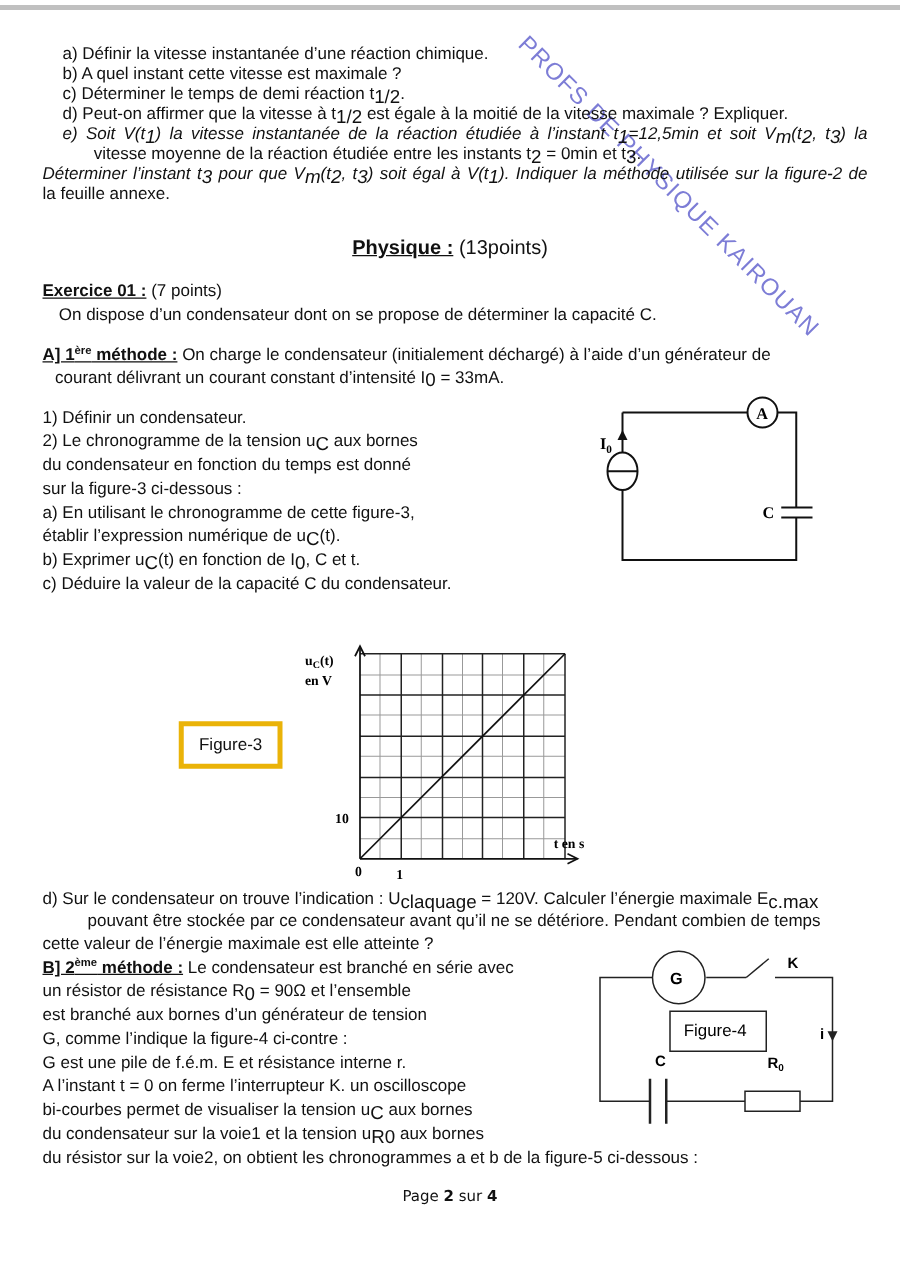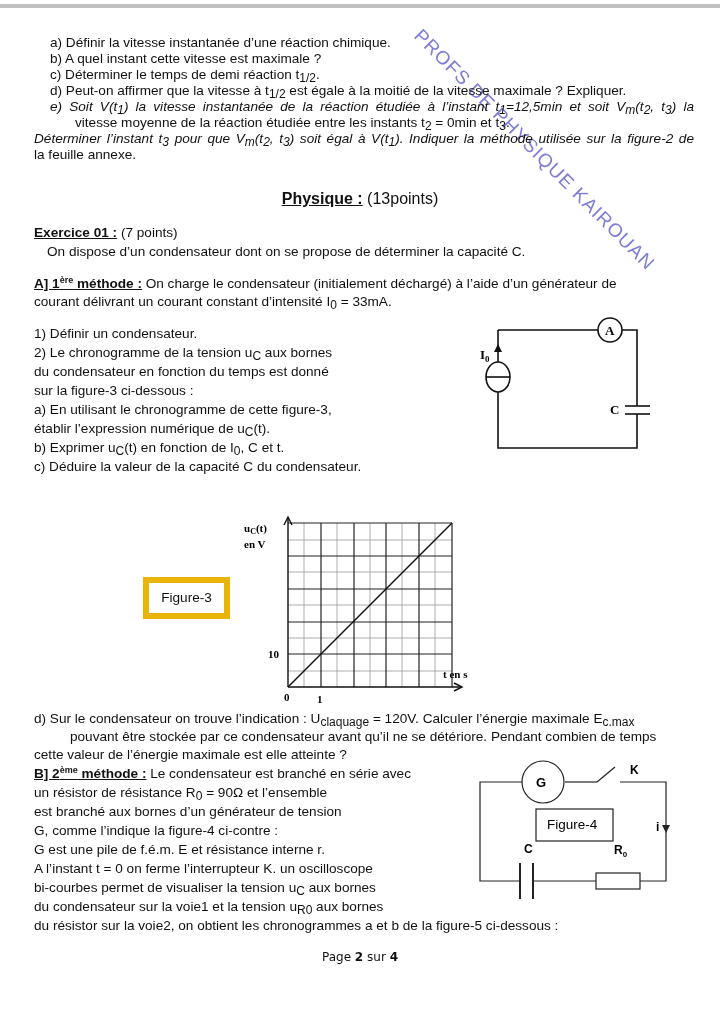--- a/index.html
+++ b/index.html
@@ -1,28 +1,28 @@
 <!DOCTYPE html>
 <html><head>
 <meta charset="utf-8">
 <style>
   html, body { margin:0; padding:0; background:#fff; }
   body { width:720px; height:1026px; position:relative; overflow:hidden;
          font-family:"Liberation Sans", sans-serif; color:#111; font-size:13.6px; }
   .topbar { position:absolute; left:0; top:4px; width:720px; height:4px; background:#c0c0c0; }
   .line { position:absolute; white-space:nowrap; line-height:16px; }
   .just { position:absolute; left:34px; width:660px; text-align:justify; text-align-last:justify; white-space:normal; line-height:16px;font-style:italic; }
-  sub { font-size:12px; vertical-align:-3px; line-height:0; }
+  sub { font-size:15px; vertical-align:-3px; line-height:0; }
   sup { font-size:9px; vertical-align:5px; line-height:0; }
   .u { text-decoration:underline; font-weight:bold; }
   .heading { position:absolute; left:0; width:720px; text-align:center; top:190px; font-size:16px; }
   .heading .t { text-decoration:underline; font-weight:bold; }
   .watermark { position:absolute; left:425px; top:25px; color:#7d7dd6; font-size:19px; letter-spacing:1px;
                transform-origin:0 0; transform:rotate(45deg); white-space:nowrap; font-family:"Liberation Sans", sans-serif; }
-  .figbox { position:absolute; border:6px solid #eab308; font-size:13.6px; text-align:center; line-height:30px; }
+  .figbox { position:absolute; border:4px solid #eab308; font-size:13.6px; text-align:center; line-height:30px; }
   .footer { position:absolute; left:0; width:720px; top:950px; text-align:center; font-size:12px; font-family:"DejaVu Sans", sans-serif; }
   .footer b { font-weight:bold; }
   svg { position:absolute; overflow:visible; }
   .serifb { font-family:"Liberation Serif", serif; font-weight:bold; }
 </style>
 </head>
 <body>
 
 <div class="topbar"></div>
 
@@ -36,21 +36,21 @@
 <div class="line" style="left:27px;top:115px;margin-left:48px;"><span>vitesse moyenne de la réaction étudiée entre les instants t</span><sub>2</sub><span> = 0min et t</span><sub>3</sub><span>.</span></div>
 <div class="just" style="top:131px;"><span>Déterminer l’instant t</span><sub>3</sub><span> pour que V</span><sub>m</sub><span>(t</span><sub>2</sub><span>, t</span><sub>3</sub><span>) soit égal à V(t</span><sub>1</sub><span>). Indiquer la méthode utilisée sur la figure-2 de</span></div>
 <div class="line" style="left:34px;top:147px;">la feuille annexe.</div>
 
 <div class="heading"><span class="t">Physique :</span><span> (13points)</span></div>
 
 <div class="line" style="left:34px;top:225px;"><span class="u">Exercice 01 :</span><span> (7 points)</span></div>
 <div class="line" style="left:47px;top:244px;">On dispose d’un condensateur dont on se propose de déterminer la capacité C.</div>
 
 <div class="line" style="left:34px;top:276px;"><span class="u"><span>A] 1</span><sup>ère</sup><span> méthode :</span></span><span>  On charge le condensateur (initialement déchargé)  à l’aide d’un générateur de</span></div>
-<div class="line" style="left:34px;top:294px;"><span>courant délivrant un courant constant d’intensité I</span><sub>0</sub><span> = 33mA.</span></div>
+<div class="line" style="left:44px;top:294px;"><span>courant délivrant un courant constant d’intensité I</span><sub>0</sub><span> = 33mA.</span></div>
 
 <div class="line" style="left:34px;top:326px;text-align:right;">1) Définir un condensateur.</div>
 <div class="line" style="left:34px;top:345px;"><span>2) Le chronogramme de la tension u</span><sub>C</sub><span> aux bornes</span></div>
 <div class="line" style="left:34px;top:364px;">du condensateur en fonction du temps est donné</div>
 <div class="line" style="left:34px;top:383px;"> sur la figure-3 ci-dessous :</div>
 <div class="line" style="left:34px;top:402px;">a) En utilisant le chronogramme de cette figure-3,</div>
 <div class="line" style="left:34px;top:421px;"><span> établir l’expression numérique de u</span><sub>C</sub><span>(t).</span></div>
 <div class="line" style="left:34px;top:440px;"><span>b) Exprimer u</span><sub>C</sub><span>(t) en fonction de I</span><sub>0</sub><span>, C et t.</span></div>
 <div class="line" style="left:34px;top:459px;">c) Déduire la valeur de la capacité C du condensateur.</div>
 

